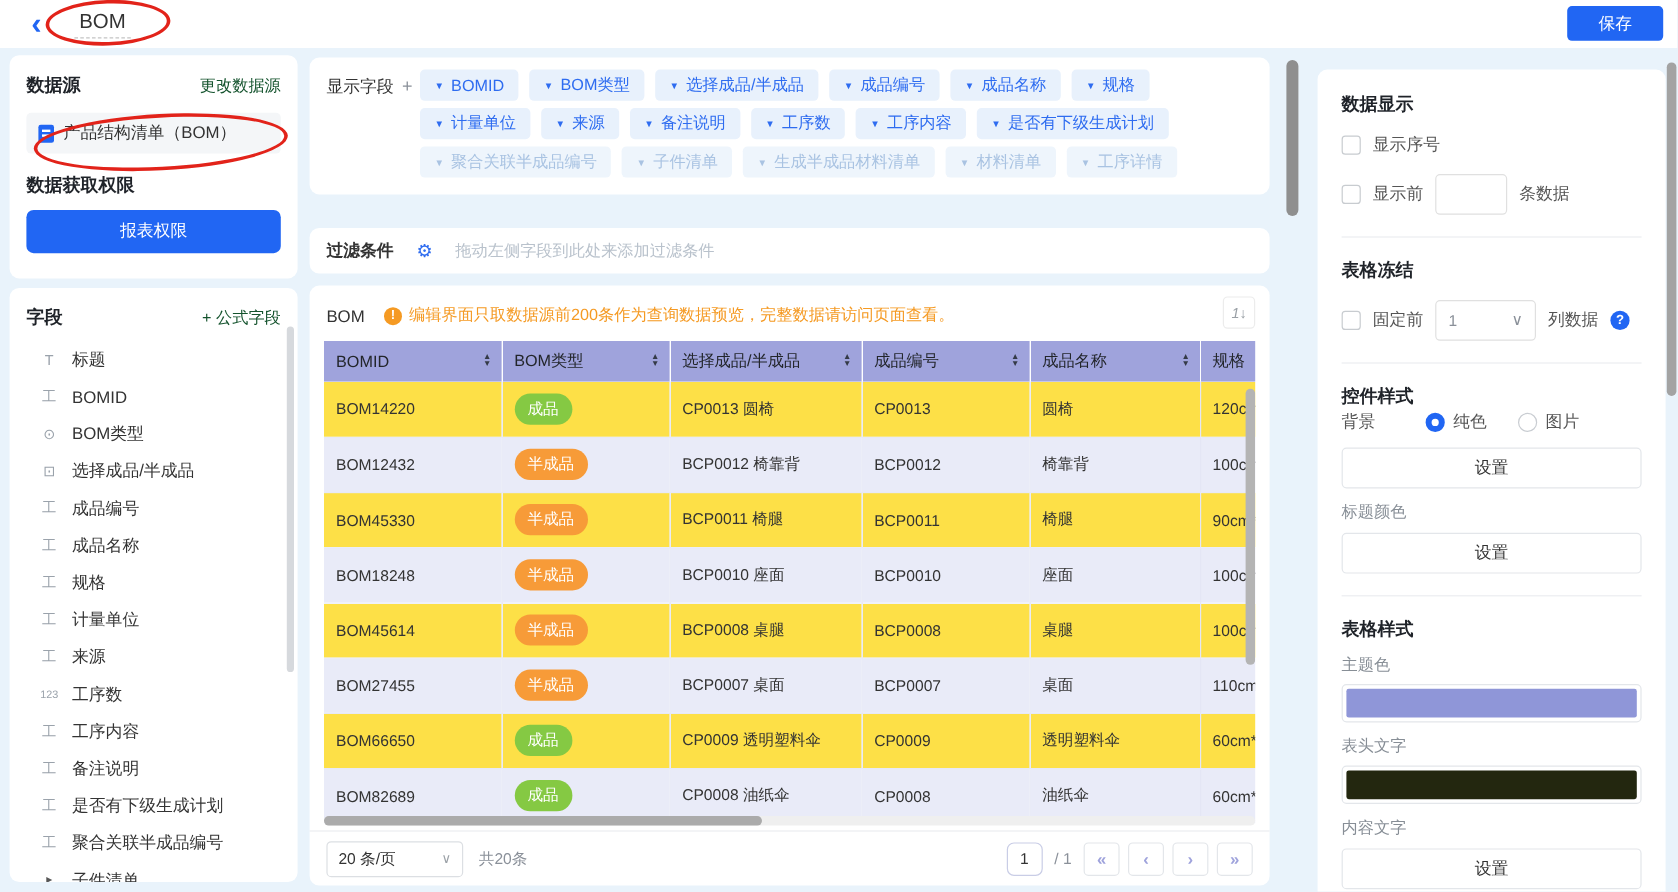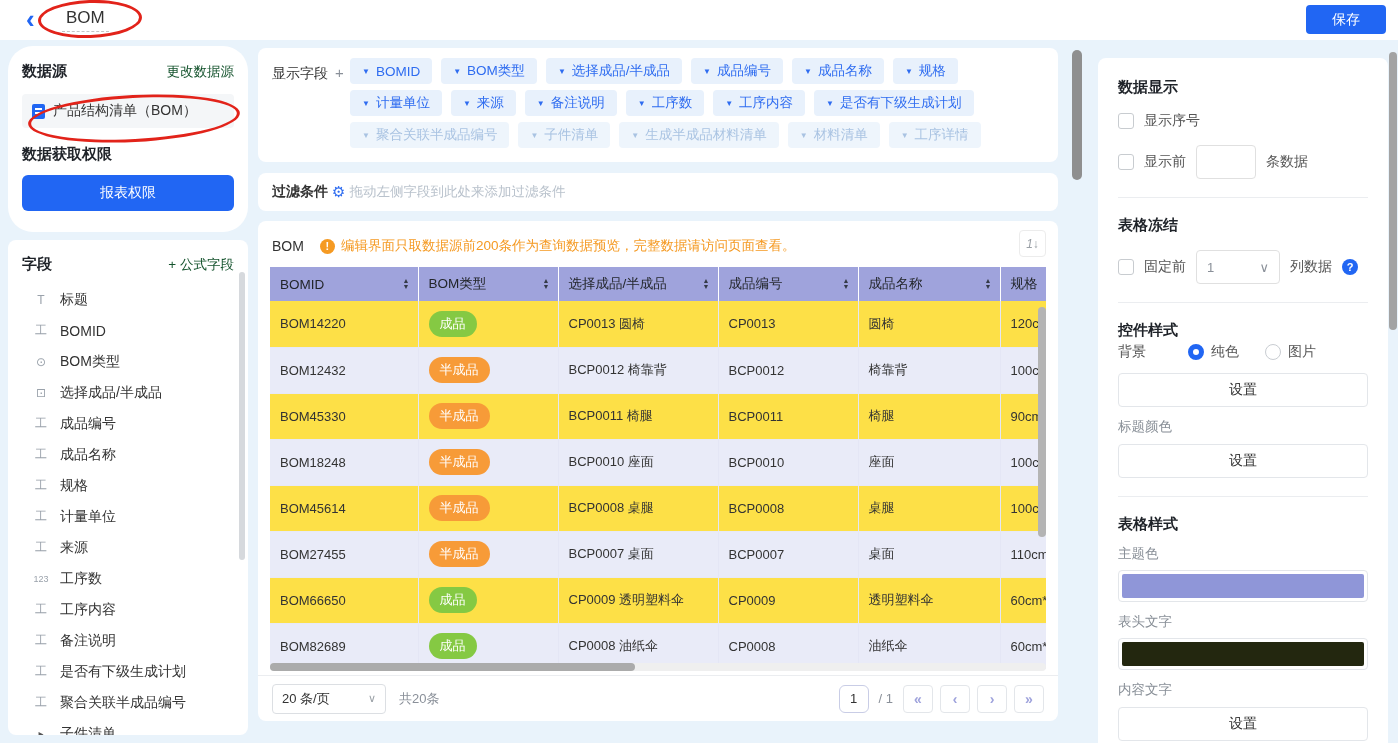--- a/index.html
+++ b/index.html
@@ -13,21 +13,21 @@
   
   .topbar { position:absolute; left:0; top:0; width:1398px; height:40px; background:#fff; }
   .back-ico { position:absolute; left:26px; top:4px; color:#2166f3; font-size:26px; font-weight:bold; line-height:30px; cursor:pointer; }
   .page-title { position:absolute; left:62px; top:8px; font-size:17px; color:#333; border-bottom:1px dashed #c4c4c4; padding:0 4px 3px; }
   .save-btn { position:absolute; right:12px; top:5px; width:80px; height:29px; background:#2166f3; color:#fff; border:none; border-radius:4px; font-size:14px; text-align:center; line-height:29px; cursor:pointer; }
   .ellipse { position:absolute; border:3px solid #e2231a; border-radius:50%; pointer-events:none; z-index:50; }
   .ellipse-title { left:38px; top:0px; width:104px; height:38px; transform:rotate(-2deg); }
   .ellipse-ds { left:28px; top:95px; width:212px; height:47px; transform:rotate(-3deg); }
 
   
-  .left-card1 { position:absolute; left:8px; top:46px; width:240px; height:186px; padding:16px 14px;border-radius:25px; }
+  .left-card1 { position:absolute; left:8px; top:46px; width:240px; height:186px; padding:16px 14px; }
   .row-between { display:flex; justify-content:space-between; align-items:center; }
   .h-bold { font-size:15px; font-weight:bold; color:#1f2329; }
   .blue-link { color:#14532d; font-size:13.5px; cursor:pointer; }
   .ds-item { margin-top:13px; height:34px; background:#f4f6f8; border-radius:4px; display:flex; align-items:center; padding:0 10px; gap:8px; font-size:14px; color:#333; cursor:pointer; }
   .ds-ico { width:13px; height:15px; background:#2166f3; border-radius:2px; position:relative; flex:none; }
   .ds-ico::after { content:""; position:absolute; left:3px; top:4px; width:7px; height:2px; background:#fff; box-shadow:0 4px 0 #fff; }
   .perm-head { margin-top:17px; }
   .perm-btn { margin-top:11px; width:100%; height:36px; background:#2166f3; color:#fff; border:none; border-radius:6px; font-size:14px; cursor:pointer; }
 
   .left-card2 { position:absolute; left:8px; top:240px; width:240px; height:495px; padding:15px 10px 10px 14px; overflow:hidden; }
@@ -42,21 +42,21 @@
   .mid { position:absolute; left:258px; top:48px; width:800px; }
   .fields-card { position:relative; padding:10px 14px 8px 14px; min-height:97px; }
   .df-label { position:absolute; left:14px; top:16px; font-size:14px; color:#333; }
   .df-plus { color:#8a9099; margin-left:7px; font-size:15px; cursor:pointer; }
   .chip-rows { margin-left:78px; }
   .chip-row { display:flex; gap:9px; margin-bottom:6px; flex-wrap:nowrap; }
   .chip { height:26px; display:inline-flex; align-items:center; gap:6px; padding:0 12px; border-radius:4px; background:#e8f1fc; color:#2e6cf0; font-size:13.5px; white-space:nowrap; cursor:pointer; }
   .chip .caret { font-size:8px; }
   .chip.disabled { background:#eef5fc; color:#a9c3e2; cursor:default; }
 
-  .filter-card { margin-top:11px; height:38px; display:flex; align-items:center; padding:13px 14px; gap:4px; }
+  .filter-card { margin-top:28px; height:38px; display:flex; align-items:center; padding:13px 14px; gap:19px; }
   .filter-label { font-size:14px; color:#333; font-weight:bold; }
   .gear { color:#2e6cf0; font-size:15px; cursor:pointer; }
   .filter-ph { color:#b9c2cc; font-size:13.5px; }
 
   .table-card { margin-top:10px; height:500px; position:relative; padding-top:12px; }
   .tc-head { display:flex; align-items:center; padding:0 14px; height:26px; gap:16px; }
   .tc-title { font-size:14px; color:#333; }
   .warn { display:flex; align-items:center; gap:6px; }
   .warn-ico { width:15px; height:15px; border-radius:50%; background:#f59a23; color:#fff; font-size:11px; font-weight:bold; text-align:center; line-height:15px; flex:none; }
   .warn-text { color:#f59a23; font-size:13.5px; }

